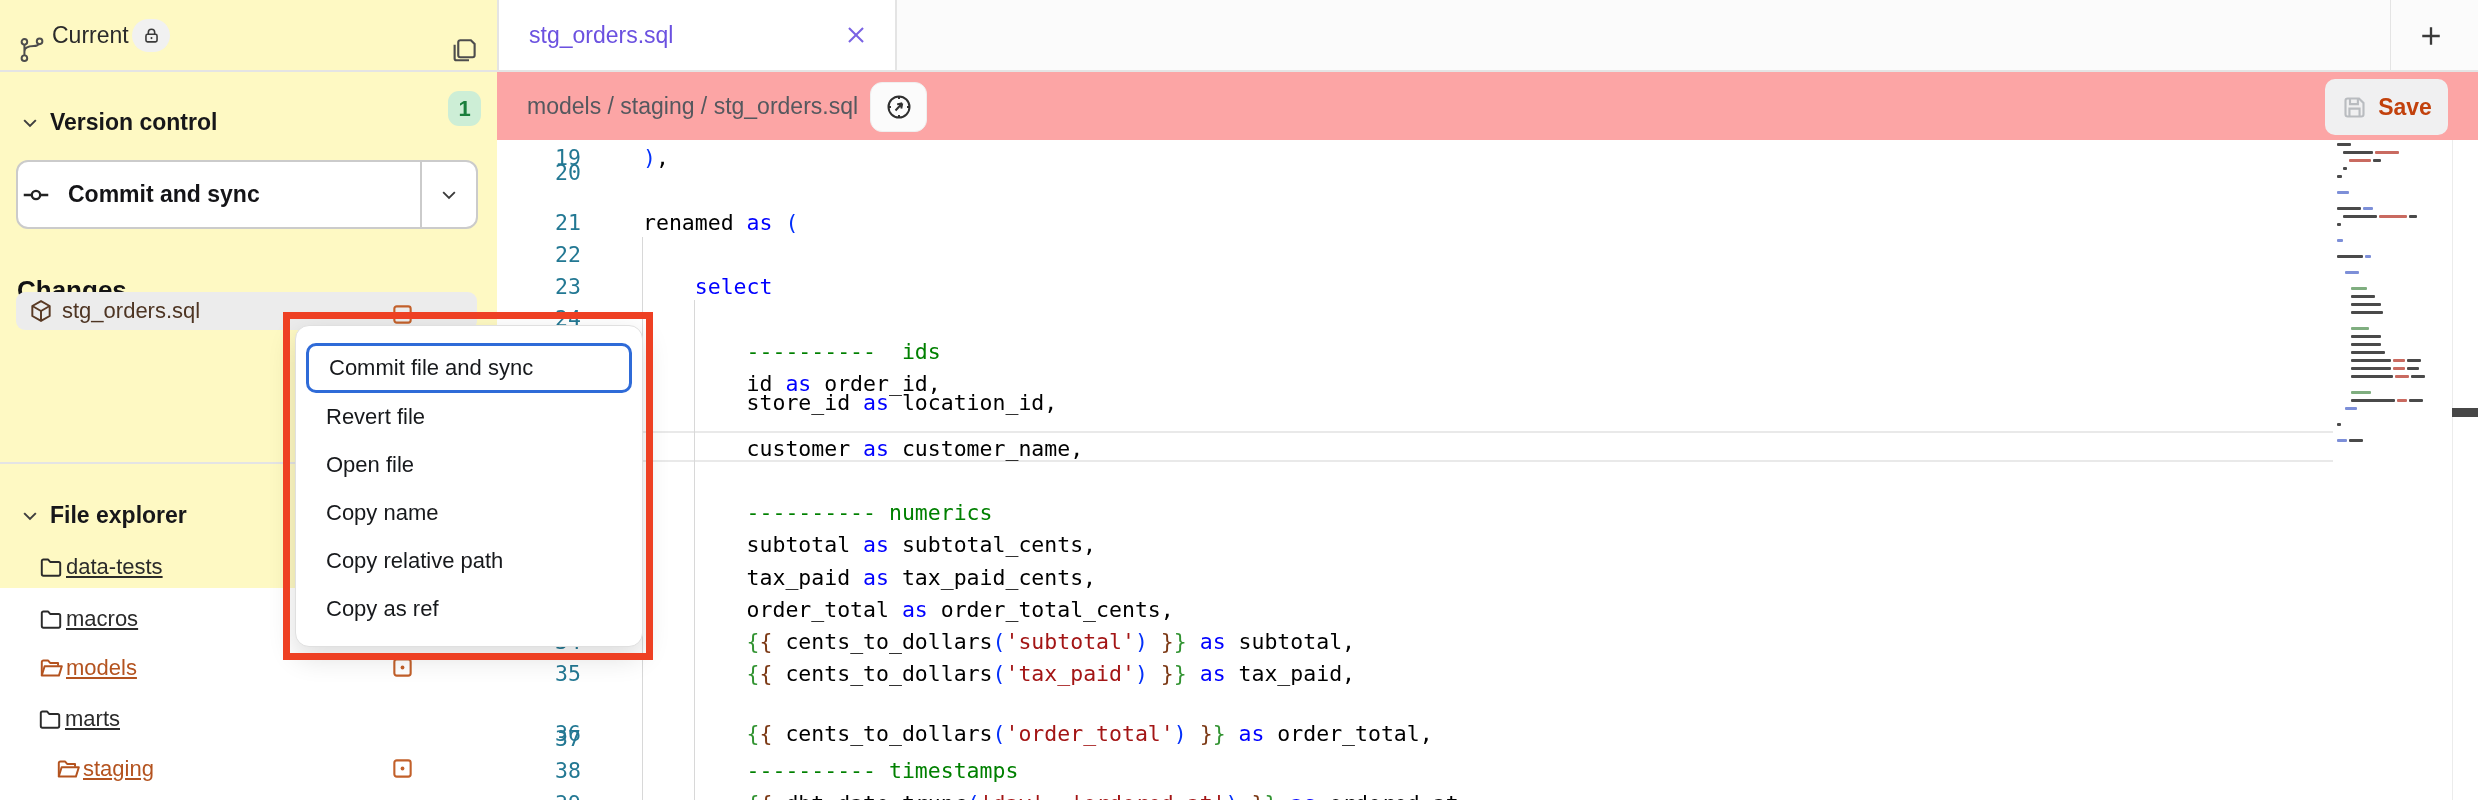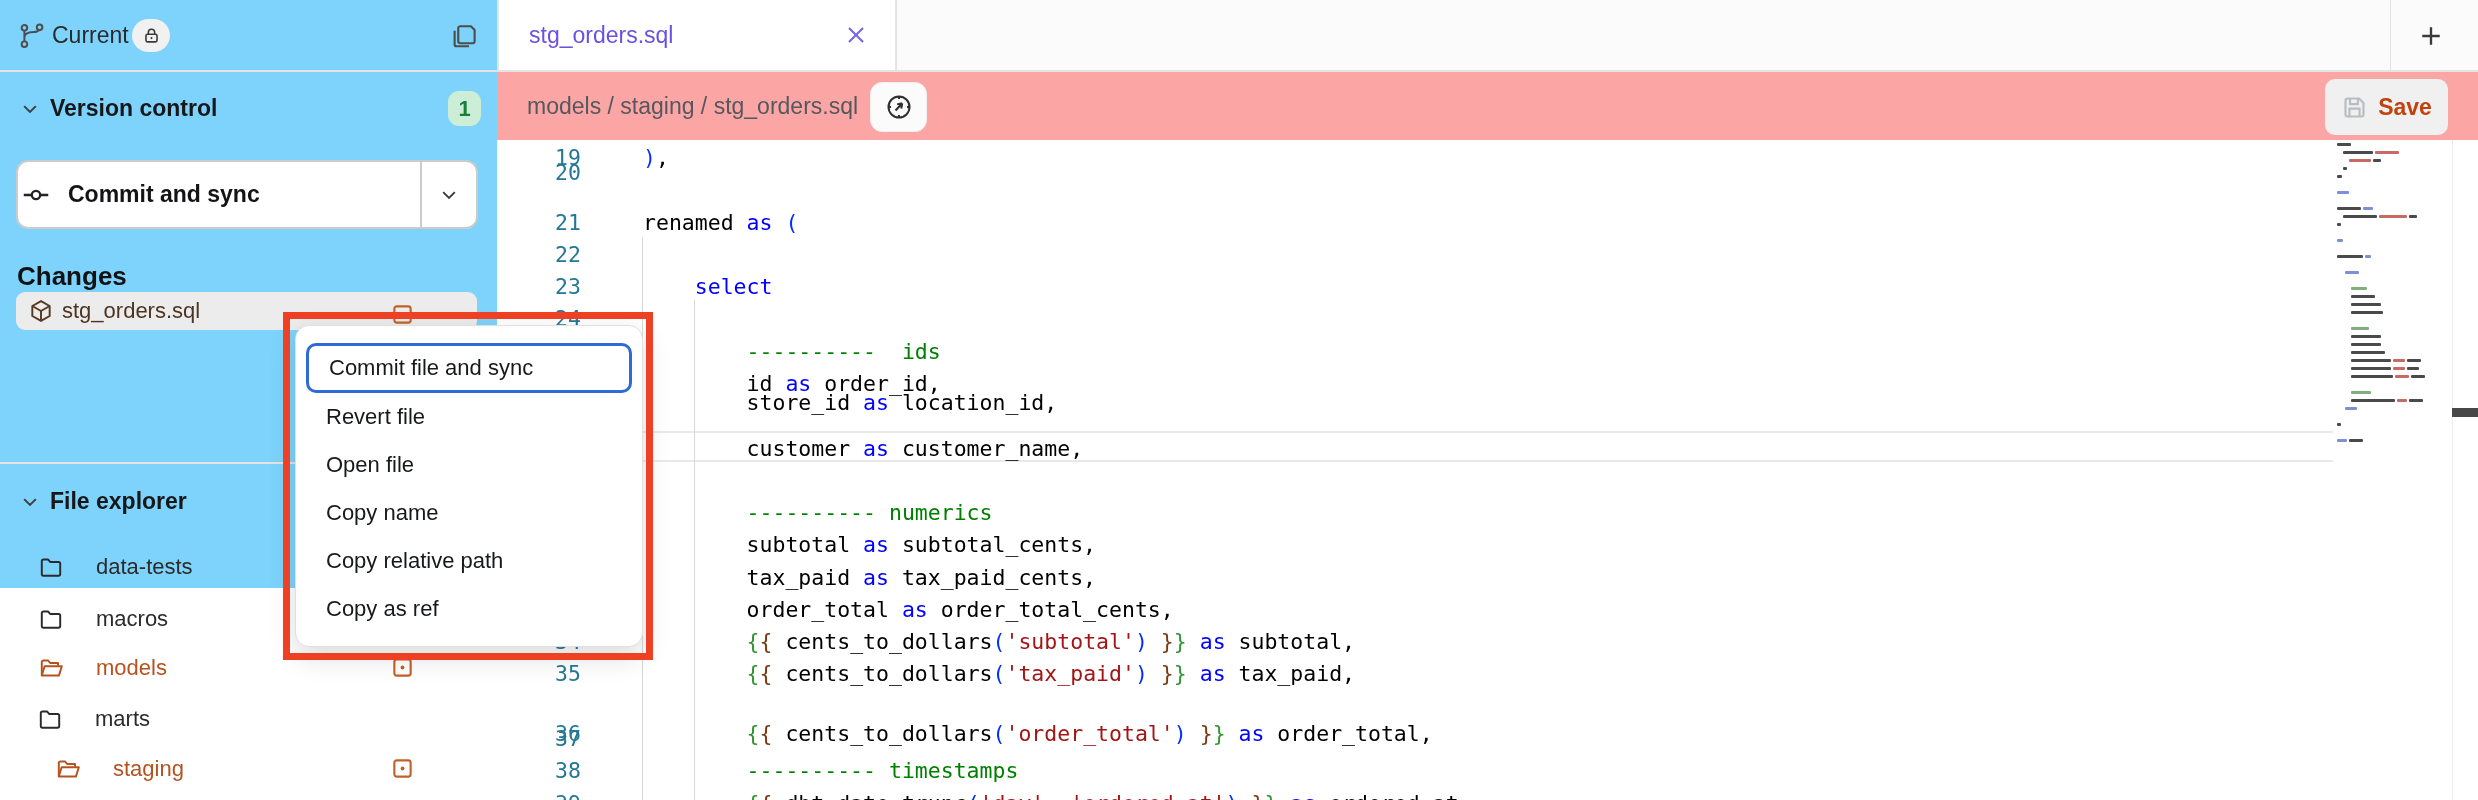--- a/index.html
+++ b/index.html
@@ -1,44 +1,44 @@
 <!DOCTYPE html>
 <html><head>
 <meta charset="utf-8">
 <style>
   * { margin:0; padding:0; box-sizing:border-box; }
   html,body { width:2478px; height:800px; overflow:hidden; }
   body { font-family:"Liberation Sans", sans-serif; background:#fff; }
   #app { position:relative; width:2478px; height:800px; background:#fff; overflow:hidden; }
 
-  .abs { position:absolute; }
+  .abs { position:absolute;margin-top:14px; }
   .hline { position:absolute; background:#e4e4e4; height:2px; }
   .vline { position:absolute; background:#e4e4e4; width:2px; }
 
   
-  #sidebar { position:absolute; left:0; top:0; width:497px; height:588px; background:#7dd3fc; }
+  #sidebar { position:absolute; left:0; top:0; width:497px; height:588px; background:#fef9c3; }
   #branch-bar { position:absolute; left:0; top:0; width:497px; height:70px; }
   .branch-label { position:absolute; left:52px; top:0; height:70px; line-height:70px; font-size:23px; color:#2b2b2b; }
   .lock-pill { position:absolute; left:132px; top:19px; width:38px; height:33px; border-radius:17px; background:#f1f1f1; display:flex; align-items:center; justify-content:center; }
   .icon-btn { display:flex; align-items:center; justify-content:center; }
 
   .section-head { font-size:23px; font-weight:700; color:#17171a; }
   #vc-badge { position:absolute; left:448px; top:91px; width:33px; height:35px; border-radius:11px; background:#cdeed6; color:#1a7f3c; font-size:22px; font-weight:700; display:flex; align-items:center; justify-content:center; }
 
   #commit-btn { position:absolute; left:16px; top:160px; width:462px; height:69px; background:#fff; border:2px solid #cbcbcb; border-radius:12px; display:flex; align-items:center; }
   #commit-btn .main { flex:1; display:flex; align-items:center; gap:18px; padding-left:4px; height:100%; }
   #commit-btn .label { font-size:23px; font-weight:600; color:#141417; }
   #commit-btn .split { width:56px; height:100%; border-left:2px solid #cbcbcb; display:flex; align-items:center; justify-content:center; }
 
   #changes-row { position:absolute; left:16px; top:292px; width:461px; height:38px; background:#ececec; border-radius:9px; display:flex; align-items:center; }
   #changes-row .fname { margin-left:8px; font-size:22px; font-weight:500; color:#4e3523; }
   #changes-row .cube { margin-left:12px; display:flex; }
 
   .tree-row { position:absolute; height:50px; display:flex; align-items:center; }
-  .tree-label { font-size:22px; color:#2b2b2b; margin-left:32px; }
+  .tree-label { font-size:22px; color:#2b2b2b; margin-left:2px;text-decoration:underline; }
   .tree-label.changed { color:#b4531f; }
   .mod-ind { position:absolute; left:391px; width:23px; height:23px; }
 
   
   #tabbar { position:absolute; left:497px; top:0; width:1981px; height:70px; background:#fbfbfb; }
   #tab-active { position:absolute; left:0; top:0; width:400px; height:70px; background:#fff; border-left:2px solid #e4e4e4; border-right:2px solid #e4e4e4; }
   #tab-active .title { position:absolute; left:30px; top:0; height:70px; line-height:70px; font-size:23px; font-weight:500; color:#6b51e0; }
   #tab-close { position:absolute; left:344px; top:22px; width:26px; height:26px; cursor:pointer; }
   #plus-btn { position:absolute; left:1920px; top:22px; width:28px; height:28px; }
 

